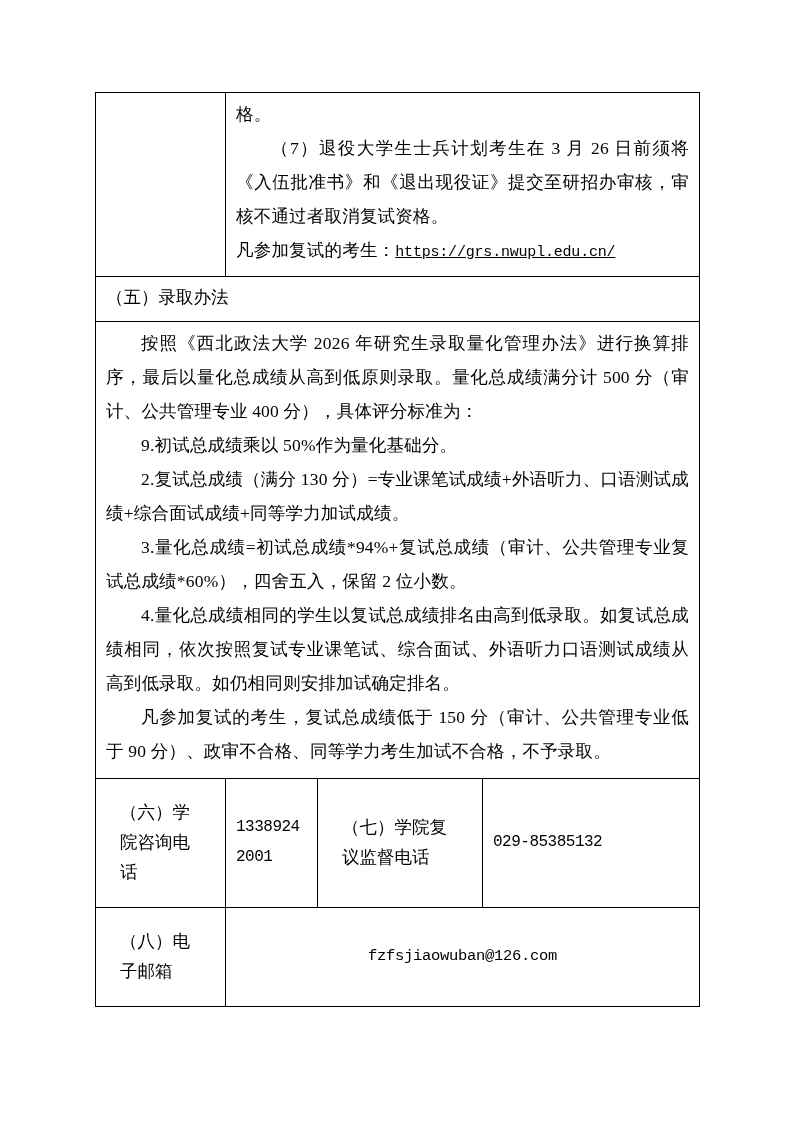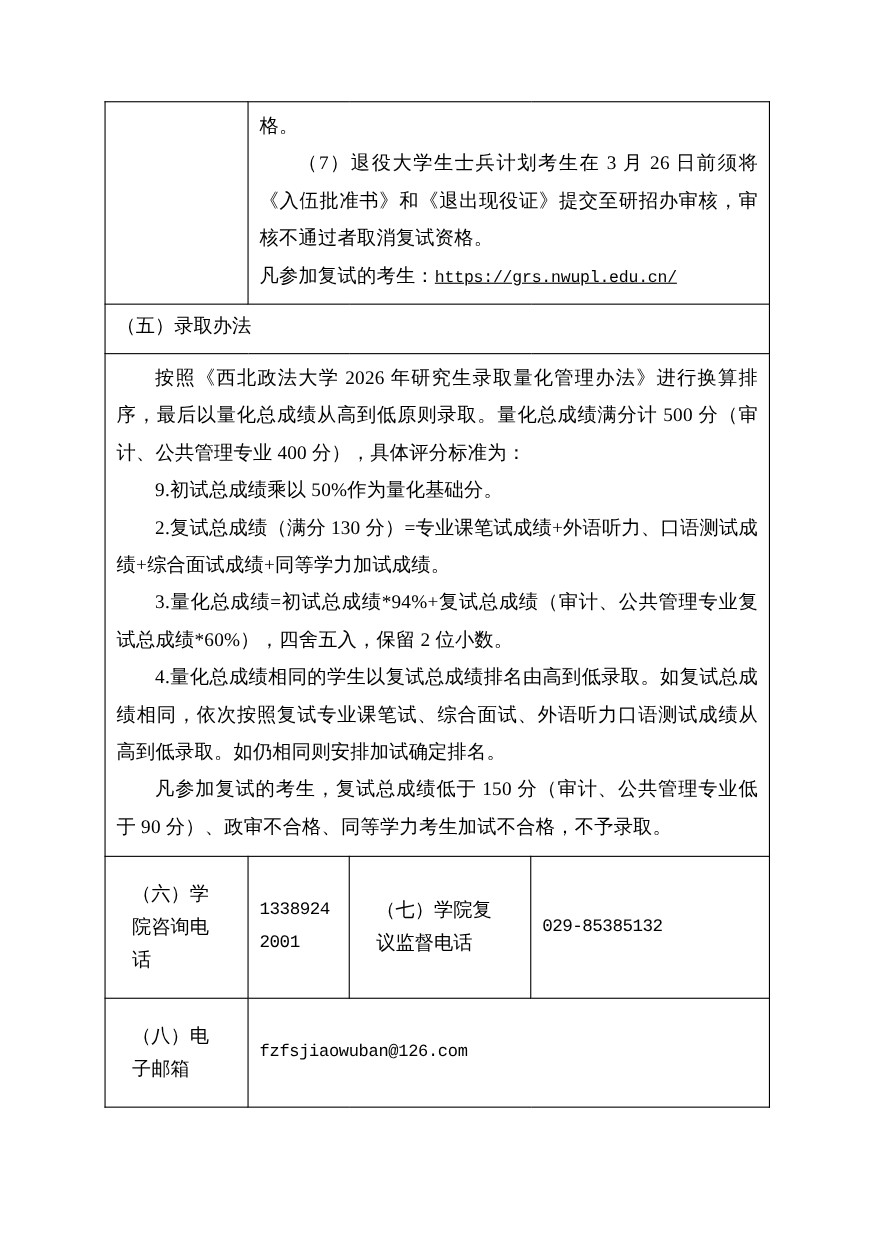--- a/index.html
+++ b/index.html
@@ -154,19 +154,19 @@
         </td>
       </tr>
       <tr class="contact-row">
         <td>
           <div class="cell-pad">
             <p class="cell-label">（八）电子邮箱</p>
           </div>
         </td>
         <td colspan="3">
           <div class="cell-pad">
-            <p class="mono-txt" style="line-height:30px;">fzfsjiaowuban@126.com</p>
+            <p class="mono-txt" style="line-height:30px;text-align:center;">fzfsjiaowuban@126.com</p>
           </div>
         </td>
       </tr>
     </tbody>
   </table>
 </div>
 
 </body></html>

